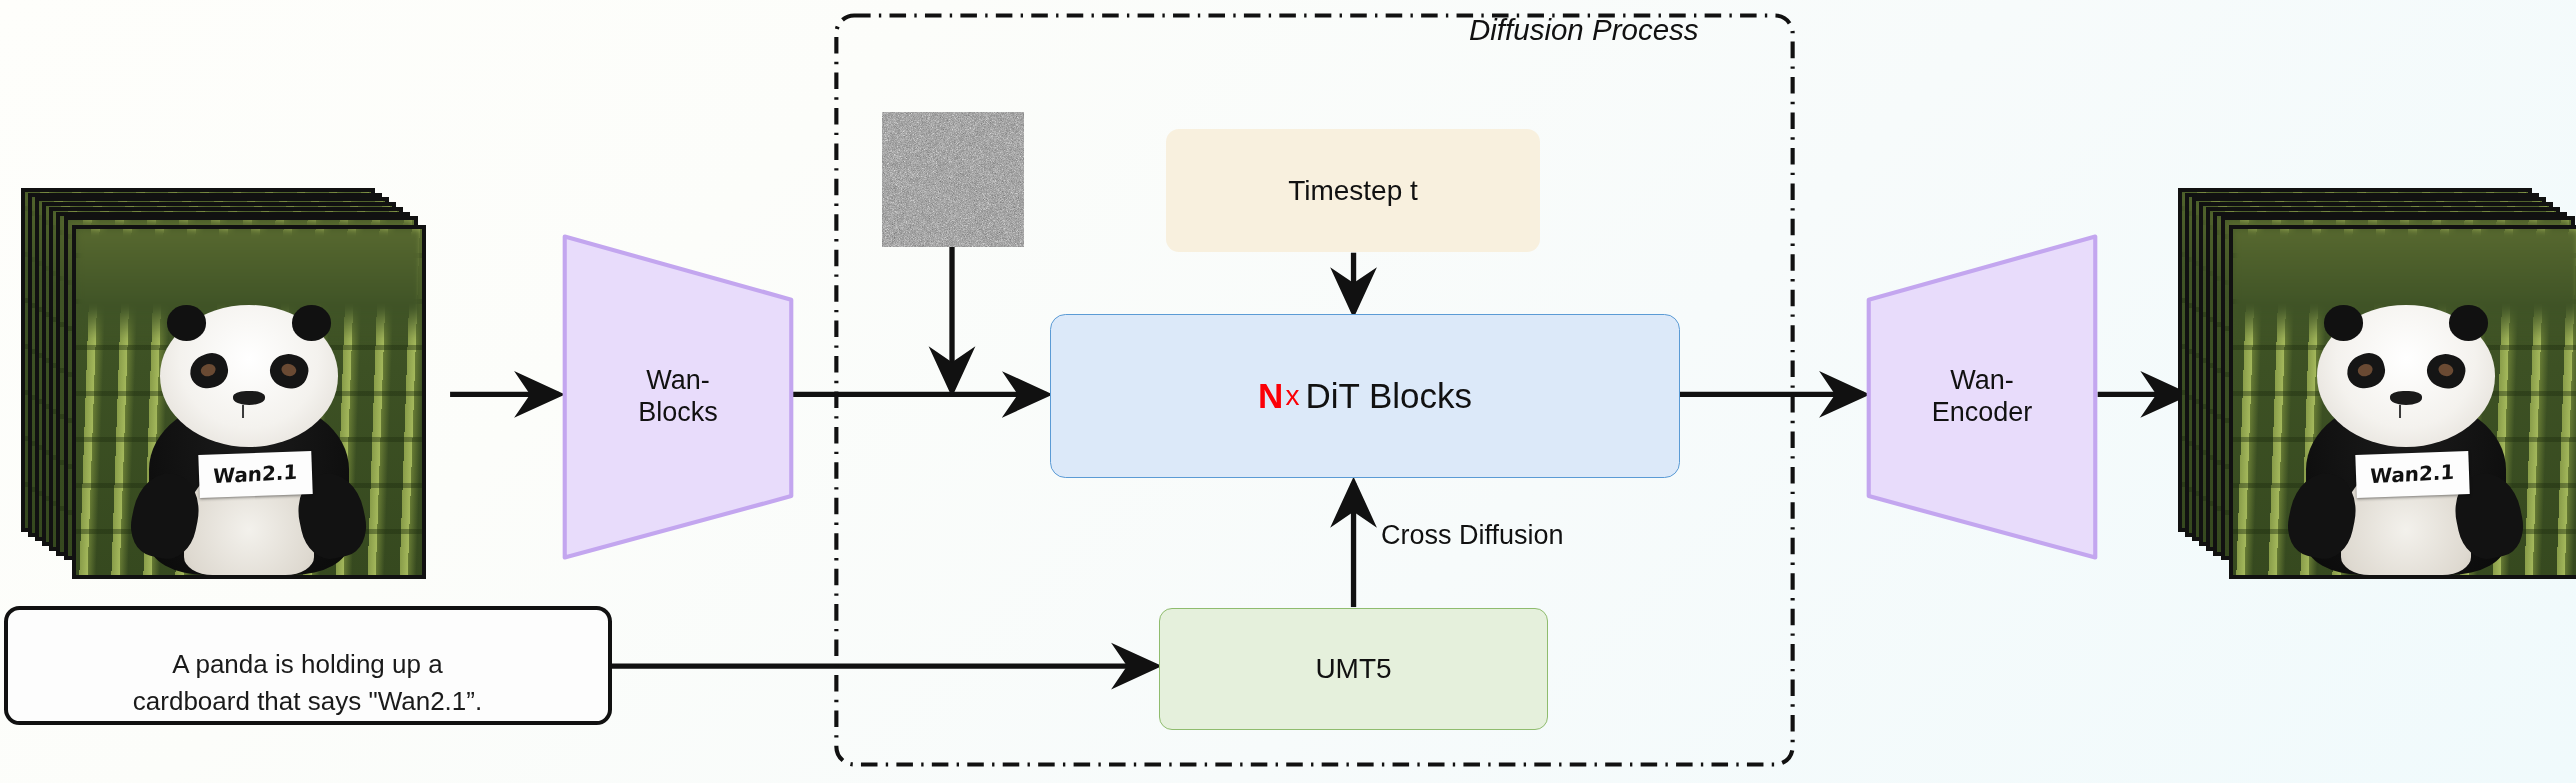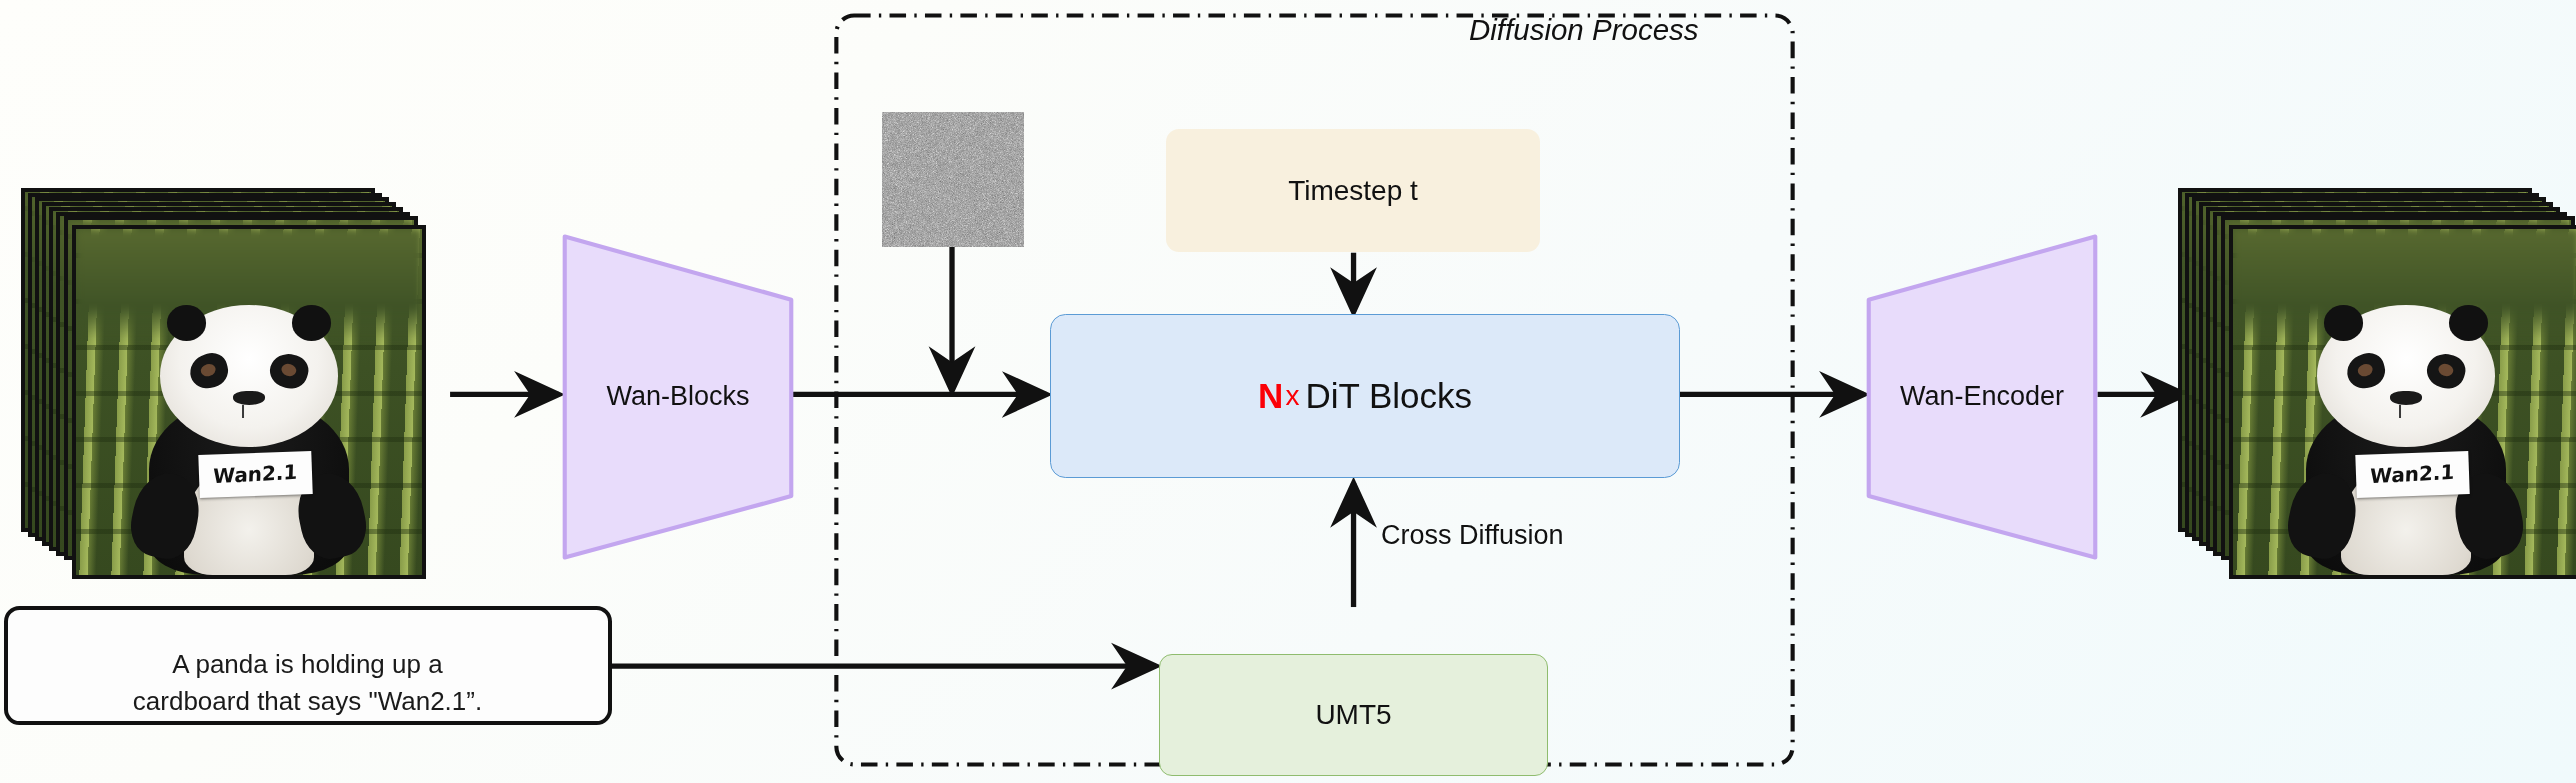--- a/index.html
+++ b/index.html
@@ -104,21 +104,21 @@
     font-size:26px;color:#1a1a1a;line-height:1.45;
     padding:0 15.4px;
     font-family:"Liberation Sans",sans-serif;
   }
 
   
   .trapz{position:absolute;}
   .trapz svg{position:absolute;inset:0;overflow:visible;}
   .trapz .lbl{
     position:absolute;inset:0;
-    display:flex;flex-direction:row;align-items:center;justify-content:center;
+    display:flex;flex-direction:column;align-items:center;justify-content:center;
     font-size:27px;color:#111;line-height:1.18;text-align:center;
     font-family:"Liberation Sans",sans-serif;
     pointer-events:none;
   }
 
   
   .rbox{
     position:absolute;box-sizing:border-box;
     display:flex;align-items:center;justify-content:center;
     border-radius:11.8px;
@@ -308,21 +308,21 @@
   </div>
 
   <div class="rbox box-dit" style="left:1050px;top:314px;width:630px;height:164px;">
     <span class="n">N</span>
     <span class="x">x</span>
     <span>DiT Blocks</span>
   </div>
 
   <div class="txt-label" style="left:1381px;top:520px;">Cross Diffusion</div>
 
-  <div class="rbox box-umt5" style="left:1159px;top:608px;width:389px;height:122px;margin-top:46px;">
+  <div class="rbox box-umt5" style="left:1159px;top:608px;width:389px;height:122px;">
     <span>UMT5</span>
   </div>
 
   <div class="trapz" style="left:1865px;top:233px;width:234px;height:328px;">
     <svg viewBox="0 0 396 556" width="234" height="328">
       <polygon points="6,113 390,6 390,550 6,446" fill="#e8dcfb" stroke="#c3a6ef" stroke-width="7" stroke-linejoin="round"></polygon>
     </svg>
     <div class="lbl">
       <span>Wan-</span>
       <span>Encoder</span>

